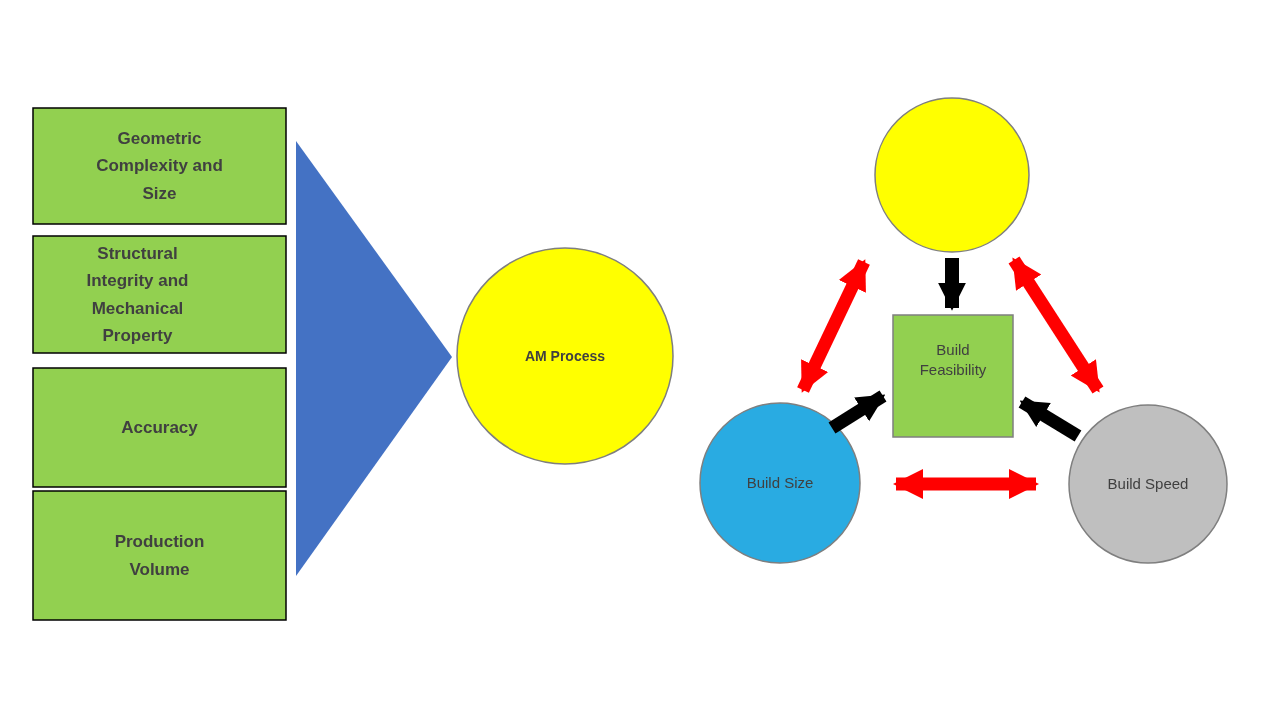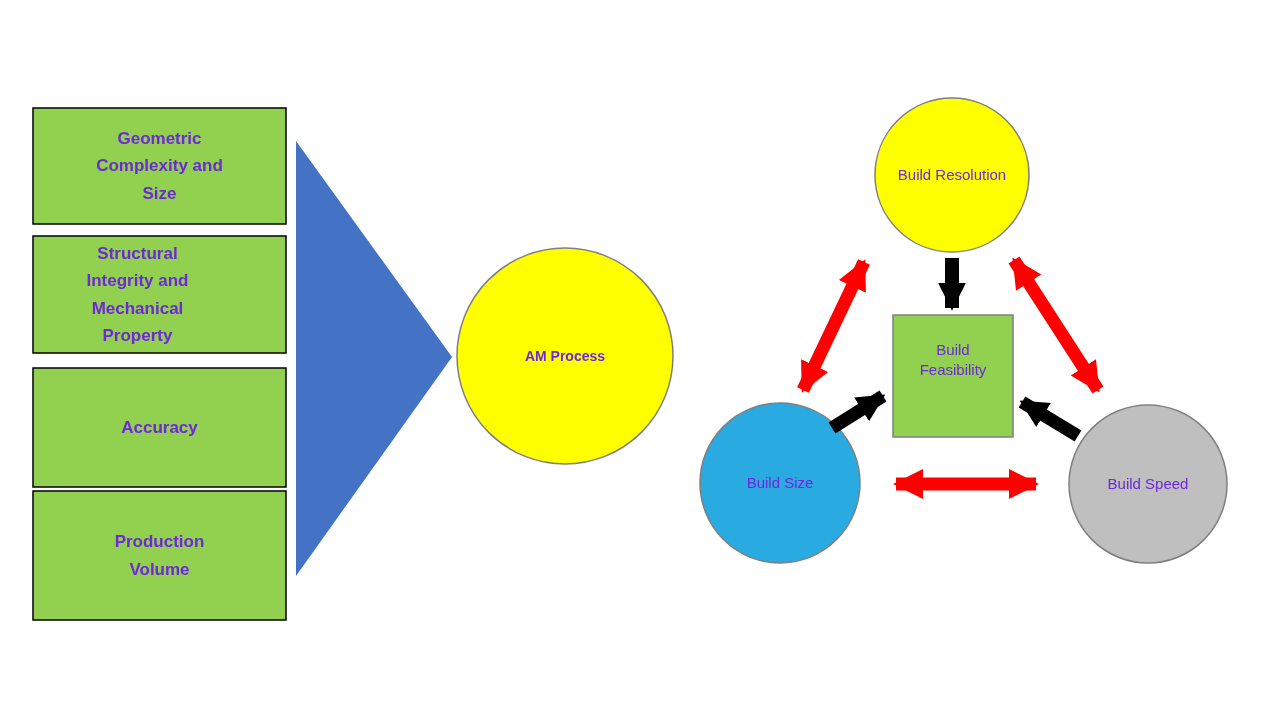--- a/index.html
+++ b/index.html
@@ -20,21 +20,21 @@
     position: absolute;
     left: 0;
     top: 0;
   }
   .lbl {
     position: absolute;
     display: flex;
     align-items: center;
     justify-content: center;
     text-align: center;
-    color: #6d28d9;
+    color: #404040;
     white-space: pre-line;
     pointer-events: none;
   }
   .boxlbl {
     font-size: 17px;
     font-weight: bold;
     line-height: 1.6;
   }
   .processlbl {
     font-size: 14px;
@@ -91,19 +91,18 @@
   <div class="lbl boxlbl" style="left:33px; top:236px; width:209px; height:117px;">Structural
 Integrity and
 Mechanical
 Property</div>
   <div class="lbl boxlbl" style="left:33px; top:368px; width:253px; height:119px;">Accuracy</div>
   <div class="lbl boxlbl" style="left:33px; top:491px; width:253px; height:129px;">Production
 Volume</div>
 
   <div class="lbl processlbl" style="left:457px; top:248px; width:216px; height:216px;">AM Process</div>
 
-  <div class="lbl nodelbl" style="left:875px; top:98px; width:154px; height:154px;">Build Resolution</div>
   <div class="lbl nodelbl" style="left:700px; top:403px; width:160px; height:160px;">Build Size</div>
   <div class="lbl nodelbl" style="left:1069px; top:405px; width:158px; height:158px;">Build Speed</div>
   <div class="lbl nodelbl" style="left:893px; top:315px; width:120px; height:90px;">Build
 Feasibility</div>
 
 </div>
 
 </body></html>

